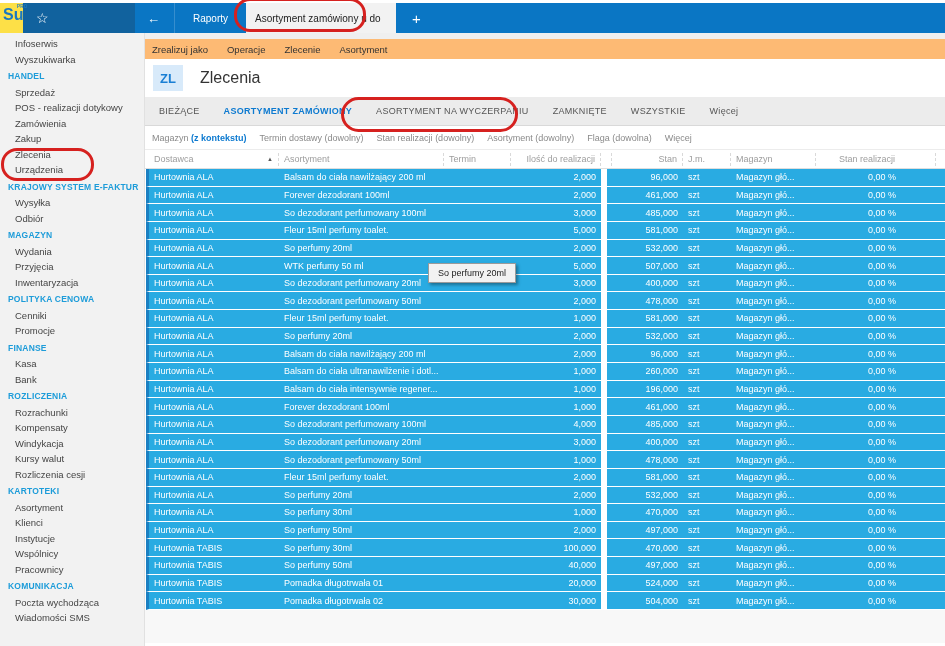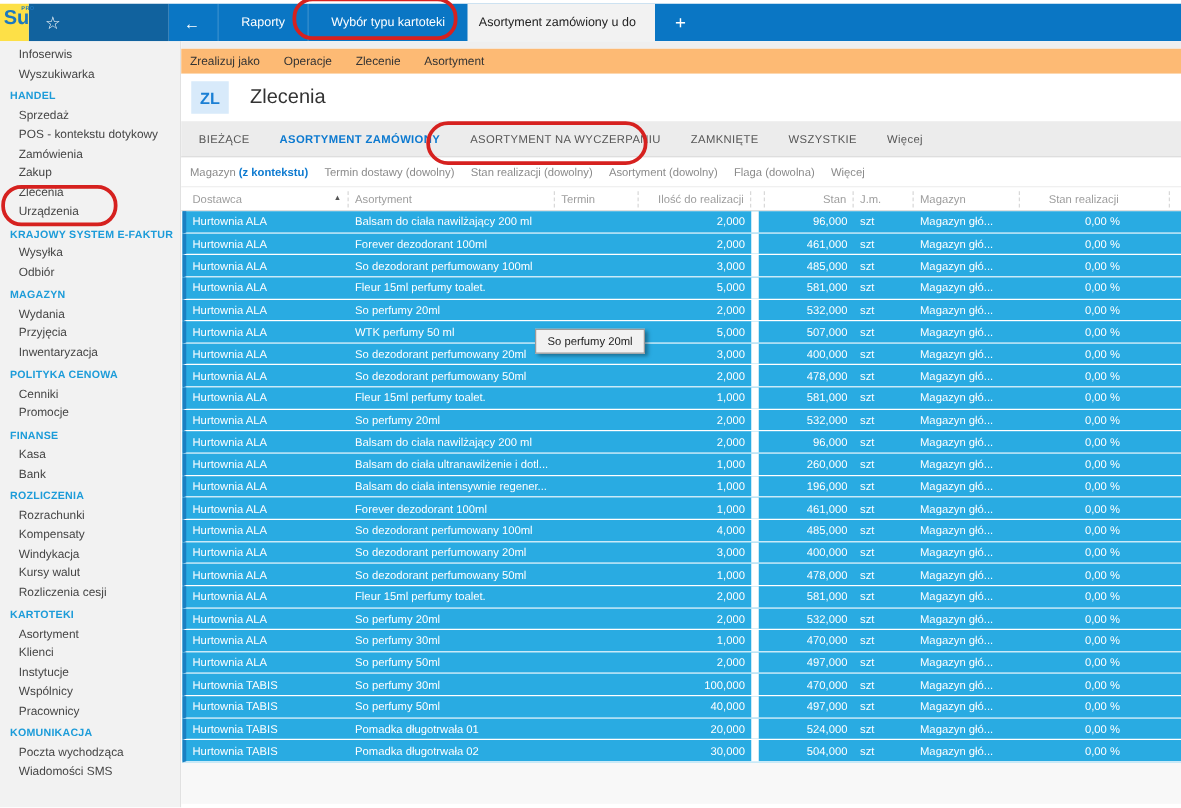--- a/index.html
+++ b/index.html
@@ -89,35 +89,34 @@
   <div class="logo-box">
     <span class="logo-su">Su</span>
     <span class="logo-pro">PRO</span>
   </div>
   <div class="seg-star">
     <span class="star">☆</span>
   </div>
   <div class="seg-main">
     <span class="back">←</span>
     <span class="tb-tab">Raporty</span>
-    <span class="tb-tab">Wybór typu kartoteki</span>
     <span class="tb-tab doc-active">Asortyment zamówiony u do</span>
     <span class="plus-zone">
         <span class="plus">+</span>
       </span>
   </div>
 </header>
 
 <aside class="sidebar">
   <nav class="side-list" id="sideList">
       <div class="side-item">Infoserwis</div>
       <div class="side-item">Wyszukiwarka</div>
       <div class="side-section">HANDEL</div>
       <div class="side-item">Sprzedaż</div>
-      <div class="side-item">POS - kontekstu dotykowy</div>
+      <div class="side-item">POS - realizacji dotykowy</div>
       <div class="side-item">Zamówienia</div>
       <div class="side-item">Zakup</div>
       <div class="side-item">Zlecenia</div>
       <div class="side-item">Urządzenia</div>
       <div class="side-section">KRAJOWY SYSTEM E-FAKTUR</div>
       <div class="side-item">Wysyłka</div>
       <div class="side-item">Odbiór</div>
       <div class="side-section">MAGAZYN</div>
       <div class="side-item">Wydania</div>
       <div class="side-item">Przyjęcia</div>

